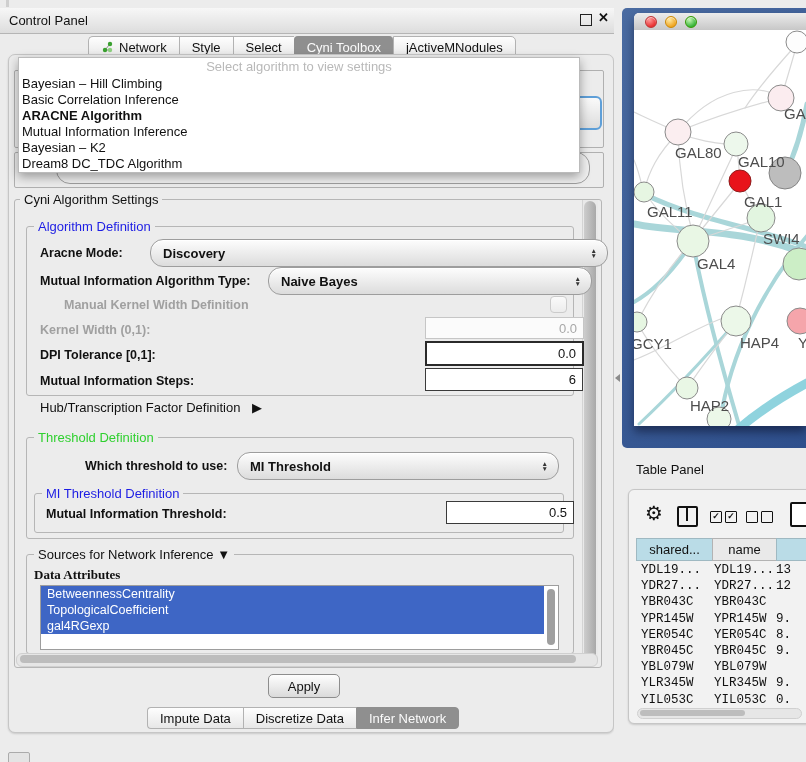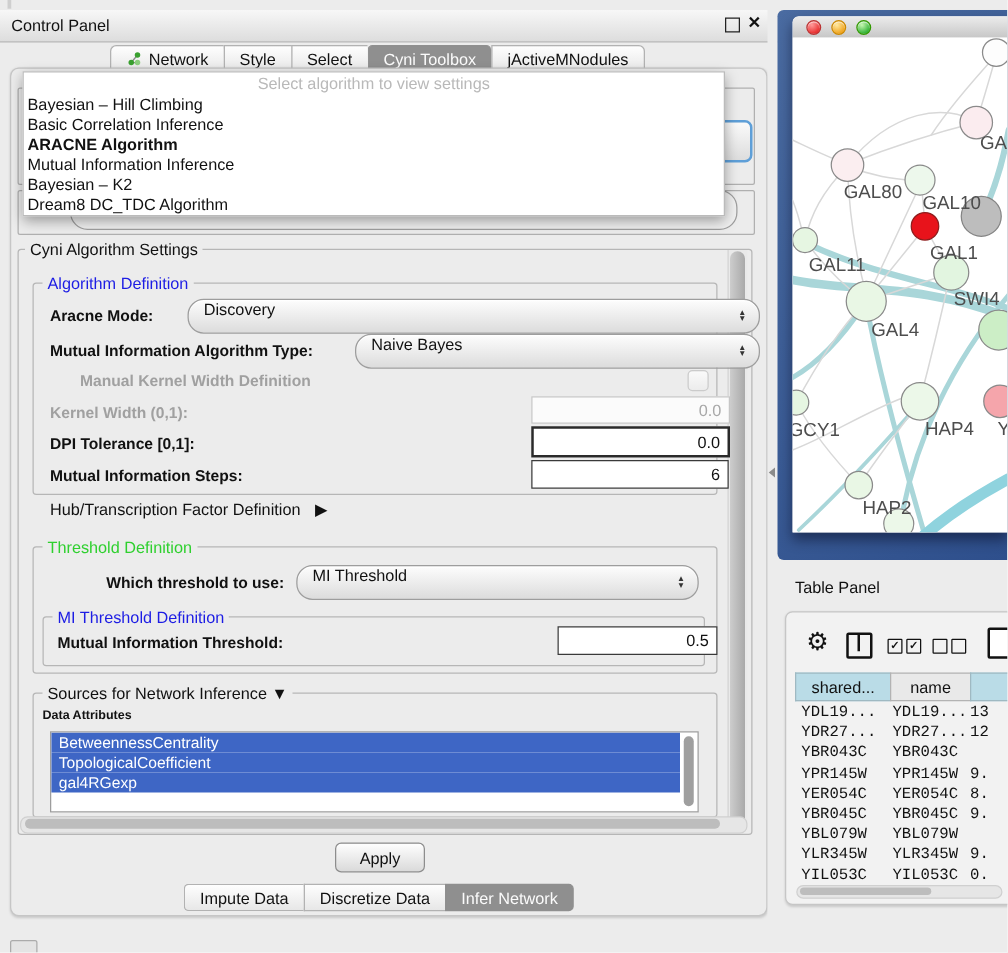--- a/index.html
+++ b/index.html
@@ -48,22 +48,22 @@
   
   .group{border:1px solid #b6b6b6;border-radius:3px;}
   .group-label{background:#ececec;padding:0 4px;font-size:13px;white-space:nowrap;}
   .lbl-blue{color:#1d1de4;}
   .lbl-green{color:#2fd02f;}
 
   .blabel{font-size:12.5px;font-weight:bold;white-space:nowrap;}
   .dlabel{color:#a0a0a0;}
 
   .combo{border:1px solid #9d9d9d;border-radius:13px;
-    background:linear-gradient(#fdfdfd,#dcdcdc);display:flex;align-items:flex-start;
-    font-size:13px;padding:0 22px 0 12px;box-shadow:inset 0 1px 0 #fff;}
+    background:linear-gradient(#fdfdfd,#dcdcdc);display:flex;align-items:center;
+    font-size:13px;padding:0 22px 0 12px;box-shadow:inset 0 1px 0 #fff;font-weight:bold;}
   .stepper{position:absolute;right:10px;top:50%;transform:translateY(-50%);
     display:flex;flex-direction:column;line-height:5px;font-size:6.5px;color:#333;}
   .field{background:#fff;display:flex;align-items:center;justify-content:flex-end;
     font-size:13px;padding:0 6px;}
   .field.disabled{border:1px solid #c6c6c6;color:#a8a8a8;background:#fbfbfb;}
   .field.strong{border:2px solid #2a2a2a;}
   .field.medium{border:1.5px solid #3a3a3a;}
   #kernel-check{width:15px;height:15px;border:1px solid #cbcbcb;border-radius:4px;
     background:linear-gradient(#fafafa,#ececec);}
 
@@ -189,21 +189,21 @@
   <span class="abs blabel" style="left:40px;top:246px;">Aracne Mode:</span>
   <div class="abs combo" style="left:150px;top:239px;width:422px;height:26px;">
     <span>Discovery</span>
     <span class="stepper">
         <span>▲</span>
         <span>▼</span>
       </span>
   </div>
 
   <span class="abs blabel" style="left:40px;top:274px;">Mutual Information Algorithm Type:</span>
-  <div class="abs combo" style="left:284px;top:267px;width:288px;height:26px;">
+  <div class="abs combo" style="left:268px;top:267px;width:288px;height:26px;">
     <span>Naive Bayes</span>
     <span class="stepper">
         <span>▲</span>
         <span>▼</span>
       </span>
   </div>
 
   <span class="abs blabel dlabel" style="left:40px;top:298px;padding-left:24px;">Manual Kernel Width Definition</span>
   <div class="abs" id="kernel-check" style="left:550px;top:296px;"></div>
 
@@ -241,21 +241,21 @@
 
   <div class="abs group" style="left:34px;top:493px;width:528px;height:38px;"></div>
   <span class="abs group-label lbl-blue" style="left:42px;top:486px;">MI Threshold Definition</span>
   <span class="abs blabel" style="left:46px;top:507px;">Mutual Information Threshold:</span>
   <div class="abs field medium" style="left:446px;top:501px;width:114px;height:21px;">
     <span>0.5</span>
   </div>
 
   <div class="abs group" style="left:26px;top:554px;width:546px;height:98px;"></div>
   <span class="abs group-label" style="left:34px;top:547px;"><span>Sources for Network Inference</span> <span>▼</span></span>
-  <span class="abs blabel" style="left:34px;top:567px;font-size:10px;">Data Attributes</span>
+  <span class="abs blabel" style="left:34px;top:567px;font-size:13px;font-family:Liberation Serif, serif;">Data Attributes</span>
 
   <div class="abs" id="attr-list" style="left:40px;top:585px;width:517px;height:63px;">
     <div id="attr-items">
         <div class="attr-item" style="background: rgb(62, 102, 197);">BetweennessCentrality</div>
         <div class="attr-item" style="background: rgb(62, 102, 197);">TopologicalCoefficient</div>
         <div class="attr-item" style="background: rgb(62, 102, 197);">gal4RGexp</div>
       </div>
     <div class="abs" id="attr-scroll-thumb"></div>
   </div>
 

